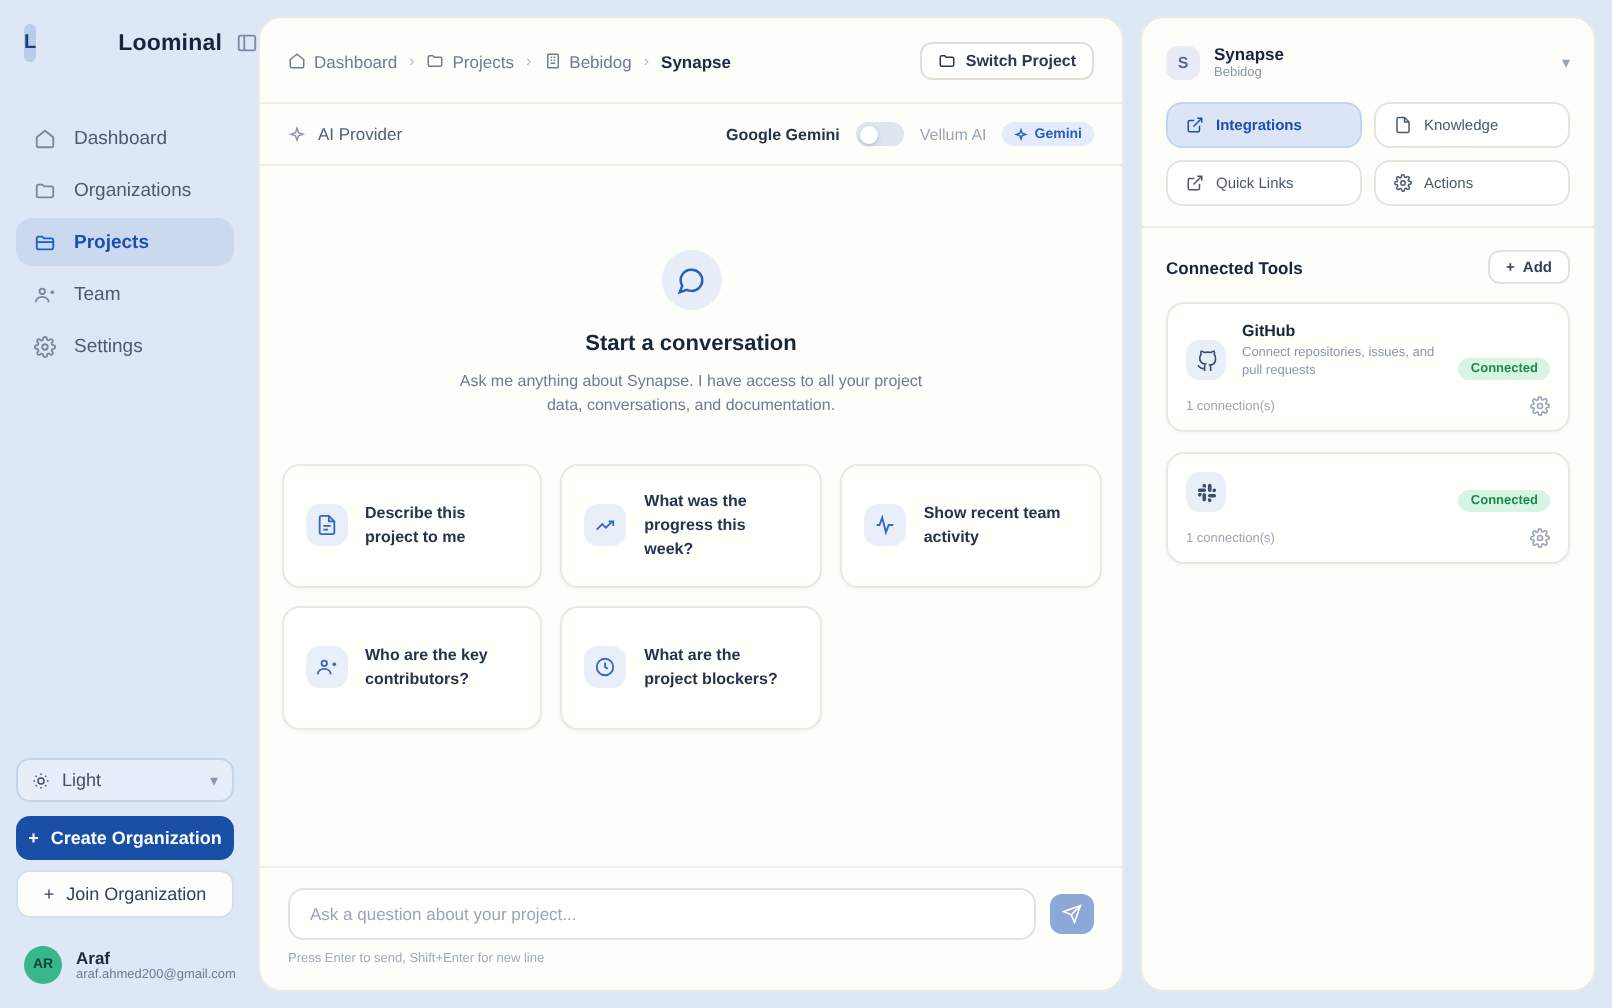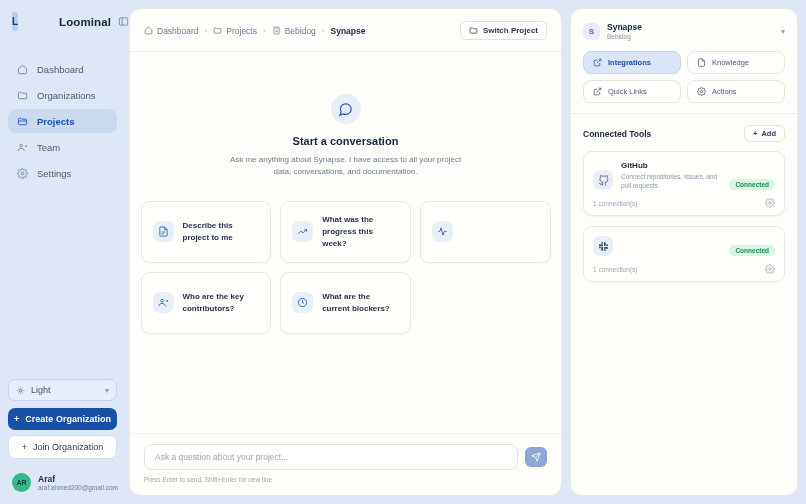--- a/index.html
+++ b/index.html
@@ -344,20 +344,41 @@
         <span>Synapse</span>
       </span>
       <div class="switch-project">
         <svg width="9" height="9" viewBox="0 0 24 24" fill="none" stroke="currentColor" stroke-width="2">
             <path d="M3 7a2 2 0 0 1 2-2h4l2 2h8a2 2 0 0 1 2 2v8a2 2 0 0 1-2 2H5a2 2 0 0 1-2-2z"></path>
           </svg>
         <span>Switch Project</span>
       </div>
     </div>
 
+    <div class="provider-bar">
+      <div class="provider-left">
+        <svg width="9" height="9" viewBox="0 0 24 24" fill="none" stroke="#8a96aa" stroke-width="2">
+            <path d="M12 3l2 6 6 2-6 2-2 6-2-6-6-2 6-2z"></path>
+          </svg>
+        <span>AI Provider</span>
+      </div>
+      <div class="provider-right">
+        <span class="prov-label-on">Google Gemini</span>
+        <div class="toggle">
+            <div class="knob"></div>
+          </div>
+        <span class="prov-label-off">Vellum AI</span>
+        <div class="gemini-badge">
+          <svg width="7" height="7" viewBox="0 0 24 24" fill="none" stroke="currentColor" stroke-width="2.4">
+              <path d="M12 3l2 6 6 2-6 2-2 6-2-6-6-2 6-2z"></path>
+            </svg>
+          <span>Gemini</span>
+        </div>
+      </div>
+    </div>
 
     <div class="conv-body">
       <div class="conv-icon">
         <svg width="15" height="15" viewBox="0 0 24 24" fill="none" stroke="currentColor" stroke-width="2">
             <path d="M21 11.5a8.4 8.4 0 0 1-8.5 8.4 8.5 8.5 0 0 1-3.8-.9L3 21l2-5.2A8.4 8.4 0 0 1 12.5 3 8.4 8.4 0 0 1 21 11.5z"></path>
           </svg>
       </div>
       <div class="conv-title">Start a conversation</div>
       <div class="conv-sub">Ask me anything about Synapse. I have access to all your project data, conversations, and documentation.</div>
 
@@ -379,39 +400,40 @@
               </svg>
           </span>
           <span class="card-txt">What was the progress this week?</span>
         </div>
         <div class="card">
           <span class="card-ic">
             <svg width="11" height="11" viewBox="0 0 24 24" fill="none" stroke="currentColor" stroke-width="2">
                 <path d="M3 12h3l3-8 4 16 3-8h5"></path>
               </svg>
           </span>
+          <span class="card-txt">Show recent team activity</span>
         </div>
         <div class="card">
           <span class="card-ic">
             <svg width="11" height="11" viewBox="0 0 24 24" fill="none" stroke="currentColor" stroke-width="2">
                 <circle cx="9" cy="8" r="3"></circle>
                 <path d="M2 20c0-3.5 3-6 7-6s7 2.5 7 6"></path>
                 <path d="M18 9h4M20 7v4"></path>
               </svg>
           </span>
           <span class="card-txt">Who are the key contributors?</span>
         </div>
         <div class="card">
           <span class="card-ic">
             <svg width="11" height="11" viewBox="0 0 24 24" fill="none" stroke="currentColor" stroke-width="2">
                 <circle cx="12" cy="12" r="9"></circle>
                 <path d="M12 7v5l3 2"></path>
               </svg>
           </span>
-          <span class="card-txt">What are the current blockers?</span>
+          <span class="card-txt">What are the project blockers?</span>
         </div>
       </div>
     </div>
 
     <div class="composer">
       <div class="composer-row">
         <input class="composer-input" type="text" placeholder="Ask a question about your project..." style="">
         <div class="send-btn">
           <svg width="10" height="10" viewBox="0 0 24 24" fill="none" stroke="currentColor" stroke-width="2">
               <path d="M22 2L11 13"></path>

